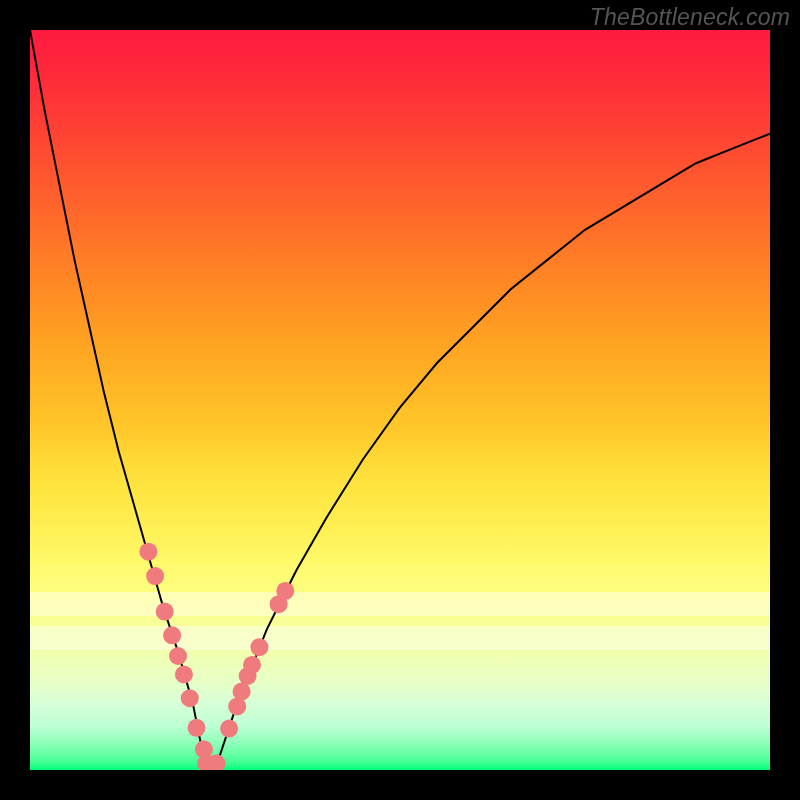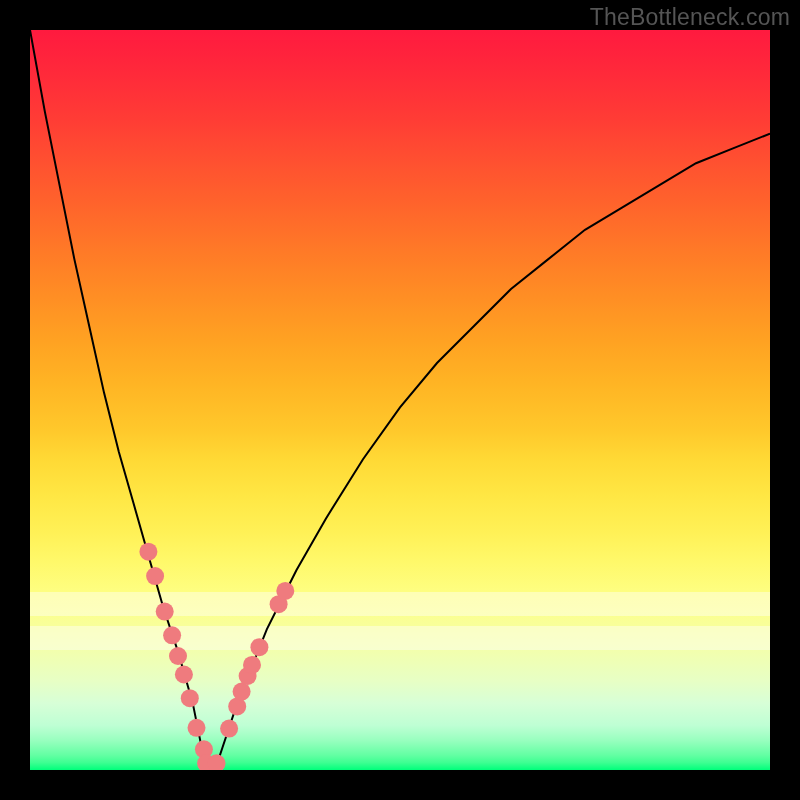--- a/index.html
+++ b/index.html
@@ -46,20 +46,21 @@
     }
     .dot { fill: #ef7b7e; }
     .watermark {
       position: absolute;
       right: 10px;
       top: 4px;
       font-family: Arial, Helvetica, sans-serif;
       font-size: 23px;
       color: #555;
       letter-spacing: 0.2px;
+      font-style: italic;
     }
   </style>
 </head>
 <body>
 
 <div class="container">
   <div class="plot-area"></div>
   <div class="white-band" id="band1" style="top: 592.4px; height: 24px;"></div>
   <div class="white-band" id="band2" style="top: 626.44px; height: 24px;"></div>
   <svg class="overlay" viewBox="0 0 740 740">

